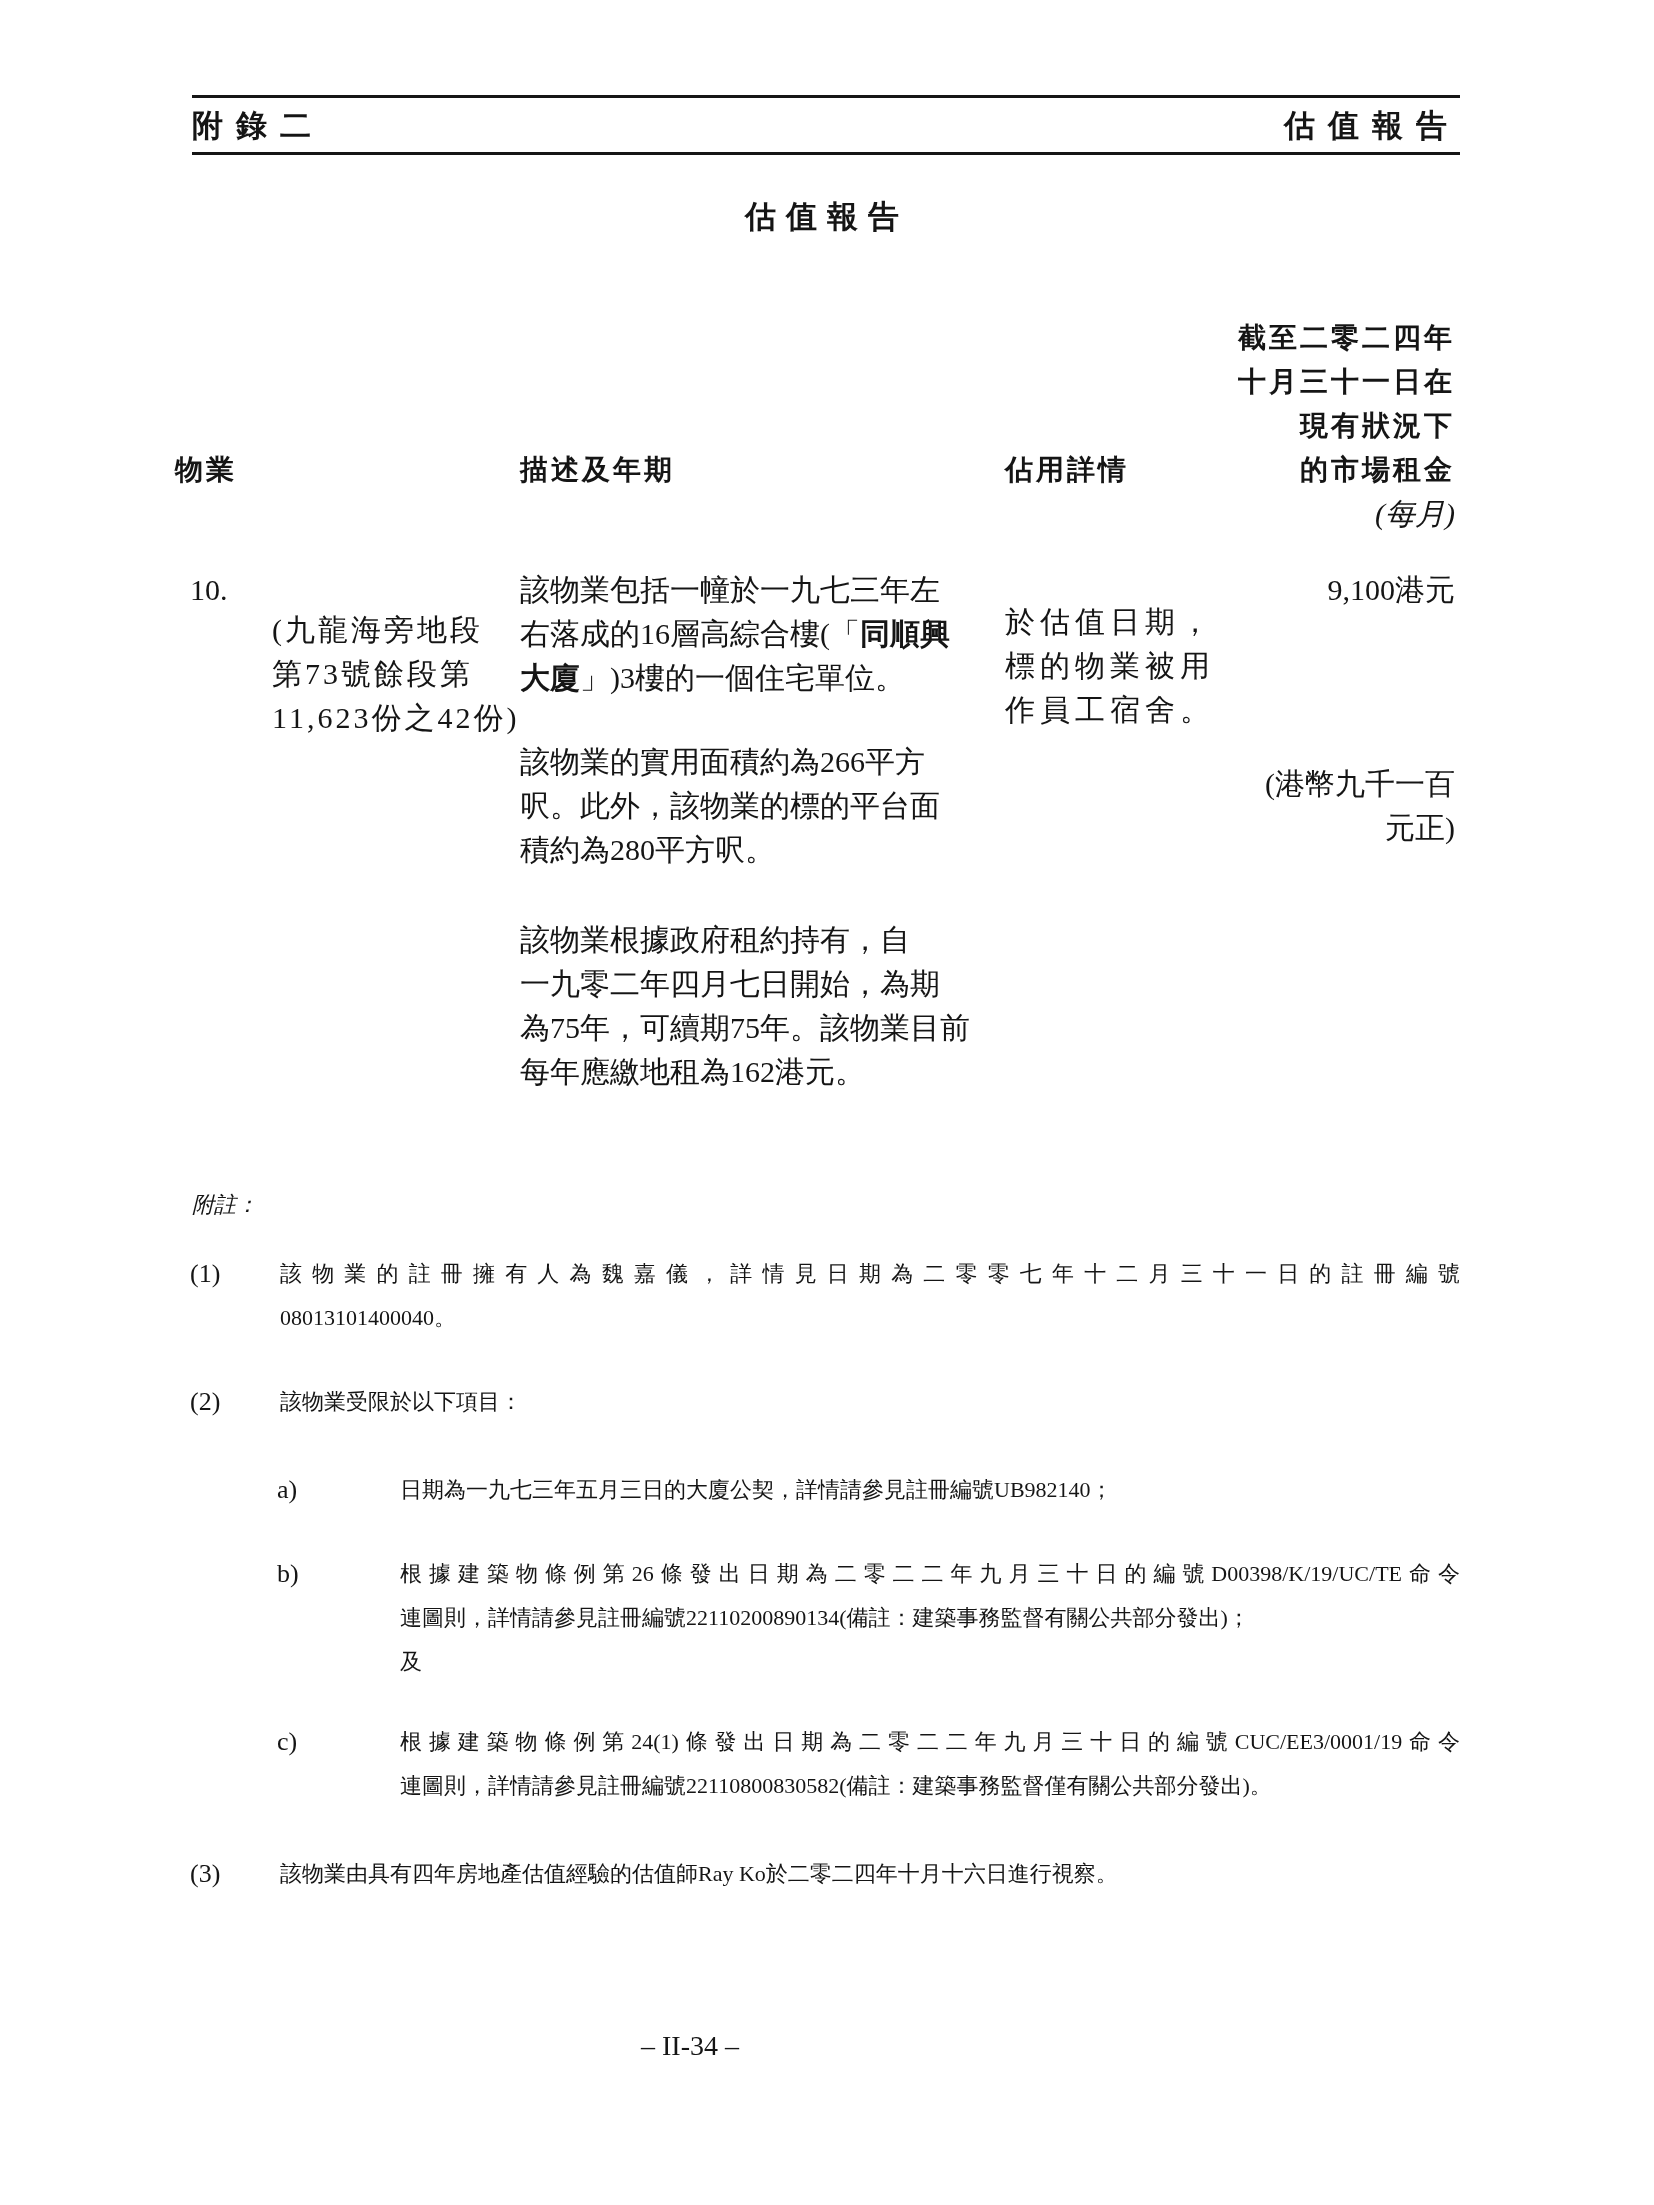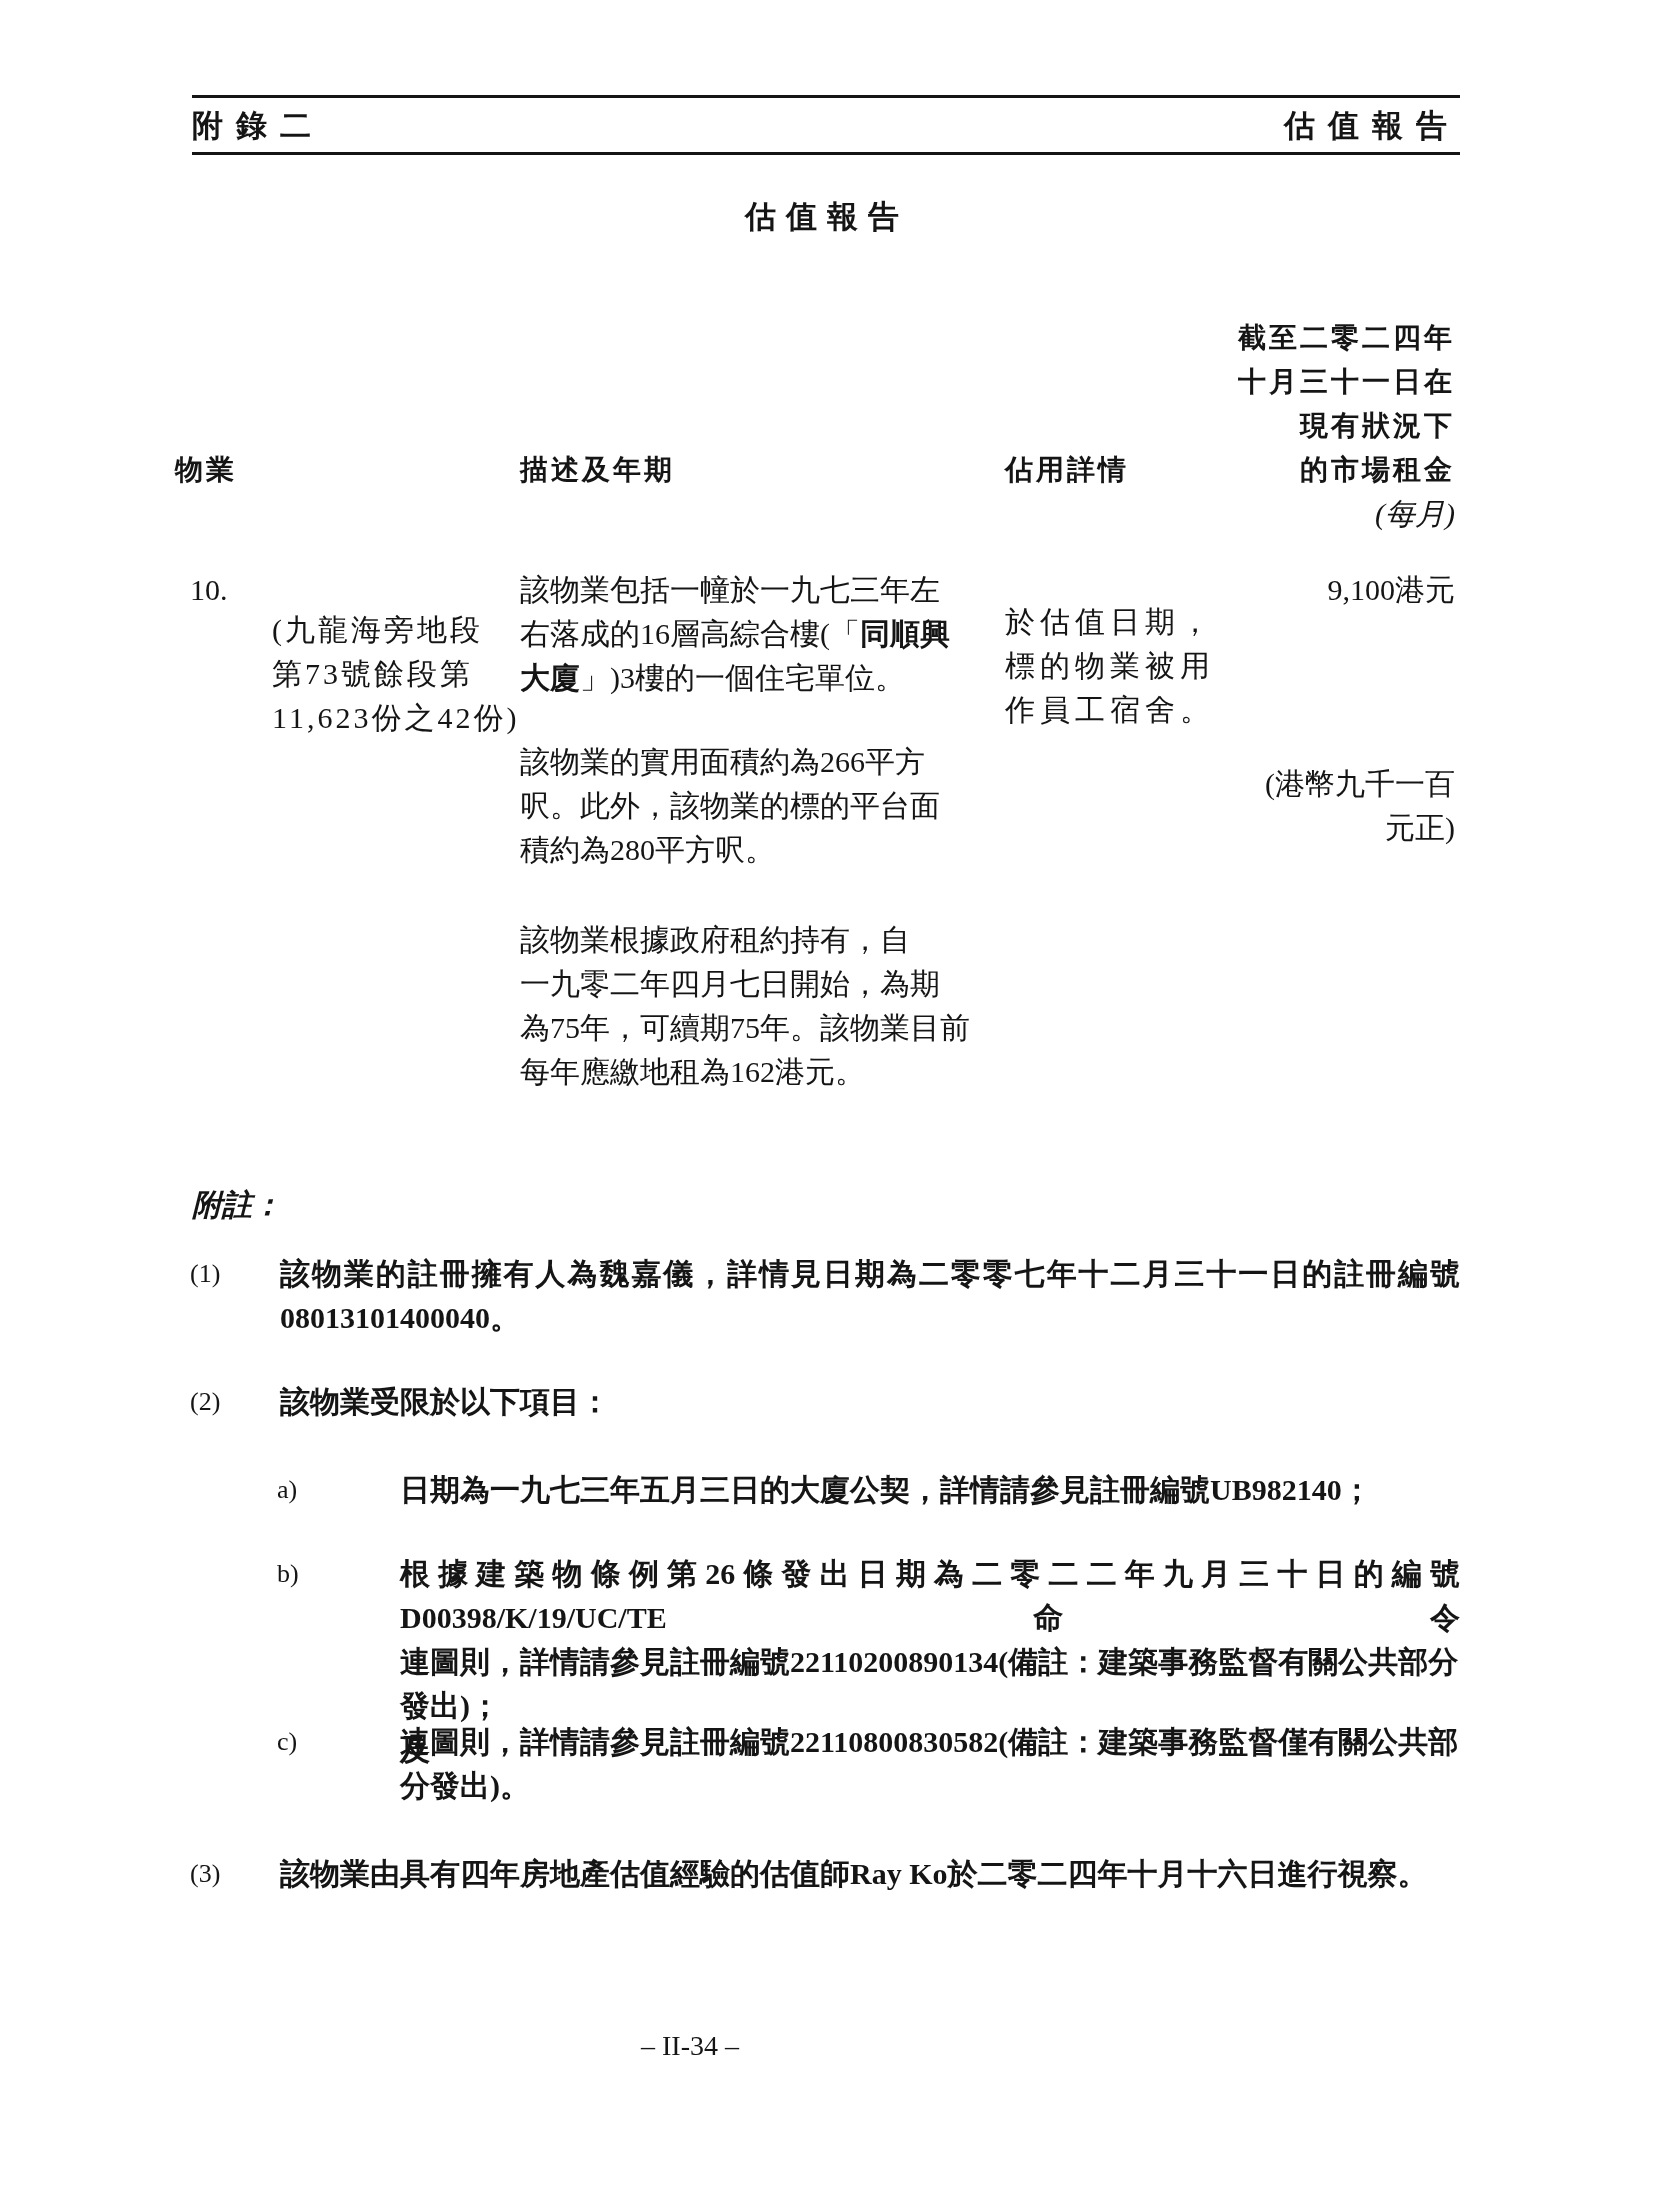--- a/index.html
+++ b/index.html
@@ -21,21 +21,21 @@
   .doc-title{position:absolute;left:0;top:196px;width:1654px;text-align:center;
     font-size:31px;letter-spacing:10px;}
   .colhead{font-size:28px;letter-spacing:3px;line-height:44px;}
   .right-col{position:absolute;right:199px;text-align:right;}
   .tline{line-height:44px;font-size:30px;white-space:nowrap;}
   .para-gap1{margin-top:40px;}
   .para-gap2{margin-top:46px;}
   .prop{letter-spacing:3px;}
   .occ{letter-spacing:5px;}
   .italic{font-style:italic;}
-  .note-line{line-height:44px;font-size:30px;font-weight:bold;}
+  .note-line{line-height:44px;font-size:22px;}
   .note-row{position:absolute;display:flex;}
   .note-num{flex:none;font-size:26px;line-height:44px;}
   .note-body{flex:1;margin-left:40px;}
   .justify-line{text-align:justify;text-align-last:justify;}
   .footer{position:absolute;left:0;top:2030px;width:1380px;text-align:center;
     font-size:28px;}
 </style>
 </head>
 <body>
 
@@ -133,20 +133,21 @@
     <div class="note-body">
       <div class="note-line justify-line">根據建築物條例第26條發出日期為二零二二年九月三十日的編號D00398/K/19/UC/TE命令</div>
       <div class="note-line">連圖則，詳情請參見註冊編號22110200890134(備註：建築事務監督有關公共部分發出)；</div>
       <div class="note-line">及</div>
     </div>
   </div>
 
   <div class="note-row" style="left:277px;top:1720px;width:1183px;">
     <div class="note-num" style="width:83px;">c)</div>
     <div class="note-body">
+      <div class="note-line justify-line">根據建築物條例第24(1)條發出日期為二零二二年九月三十日的編號CUC/EE3/0001/19命令</div>
       <div class="note-line">連圖則，詳情請參見註冊編號22110800830582(備註：建築事務監督僅有關公共部分發出)。</div>
     </div>
   </div>
 
   <div class="note-row" style="left:190px;top:1852px;width:1270px;">
     <div class="note-num" style="width:50px;">(3)</div>
     <div class="note-body">
       <div class="note-line">該物業由具有四年房地產估值經驗的估值師Ray Ko於二零二四年十月十六日進行視察。</div>
     </div>
   </div>

